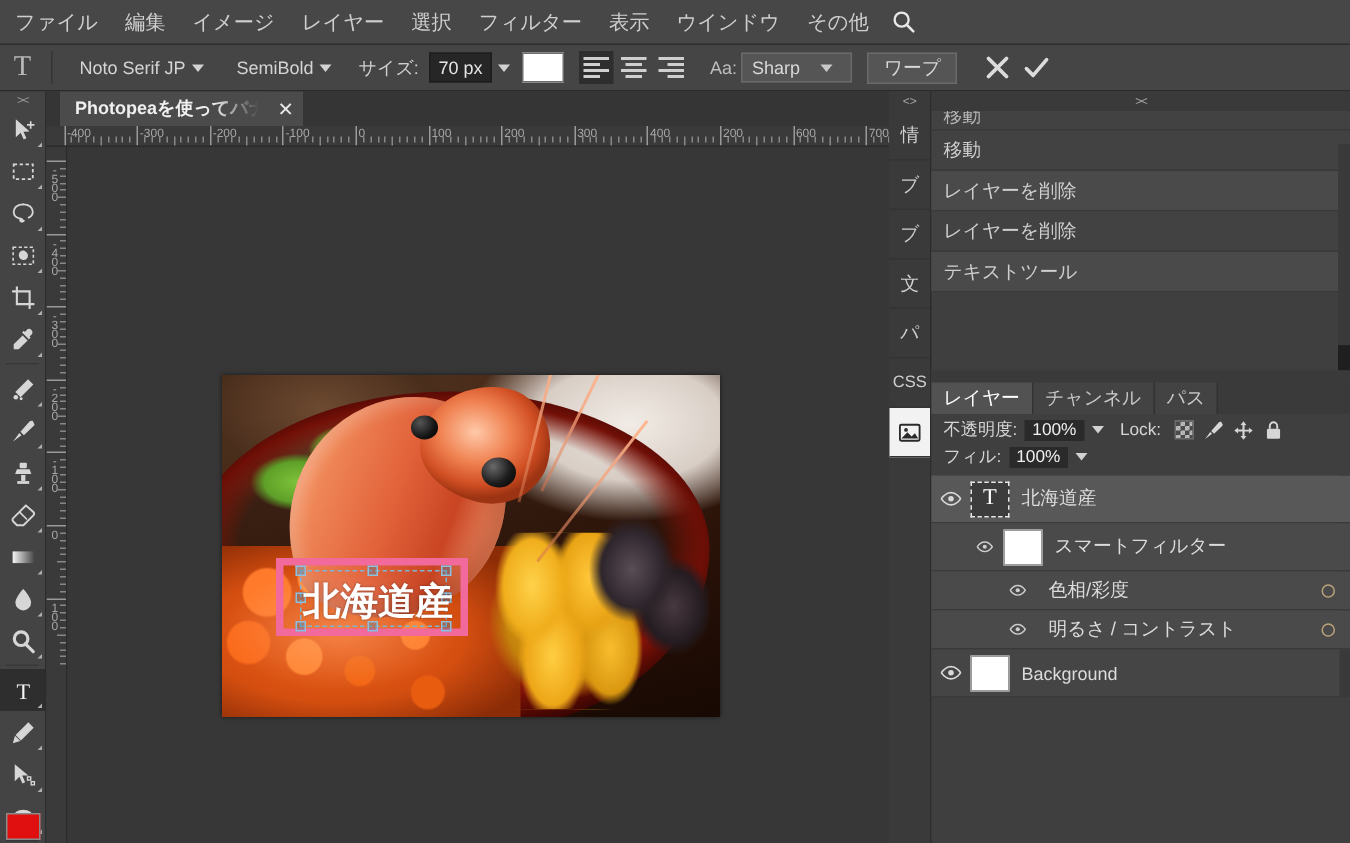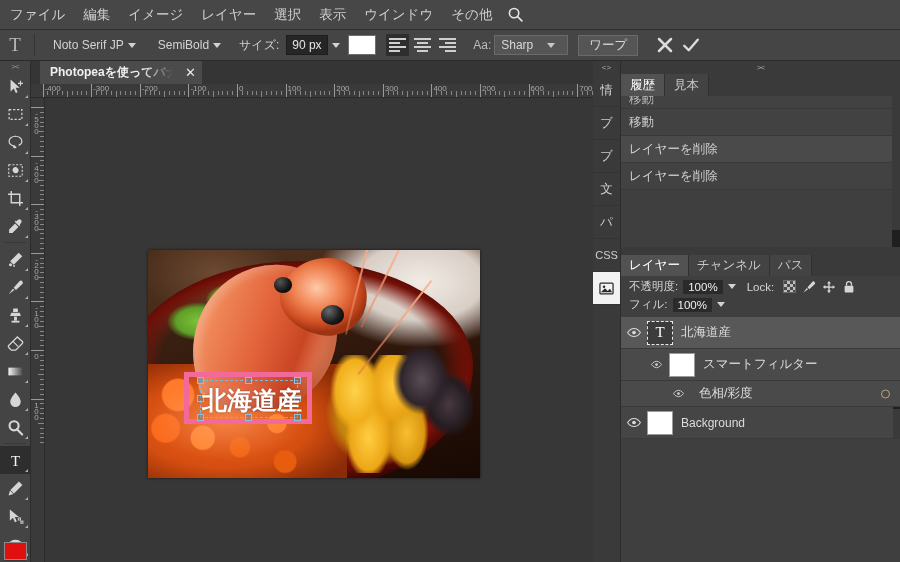--- a/index.html
+++ b/index.html
@@ -267,20 +267,21 @@
 <body>
 
 <div id="app">
 
   <div class="menubar">
     <div class="menu-item">ファイル</div>
     <div class="menu-item">編集</div>
     <div class="menu-item">イメージ</div>
     <div class="menu-item">レイヤー</div>
     <div class="menu-item">選択</div>
+    <div class="menu-item">フィルター</div>
     <div class="menu-item">表示</div>
     <div class="menu-item">ウインドウ</div>
     <div class="menu-item">その他</div>
     <div class="menu-search">
       <svg viewBox="0 0 24 24">
           <circle cx="10" cy="10" r="6.6" fill="none" stroke="#e8e8e8" stroke-width="2.2"></circle>
           <line x1="14.8" y1="14.8" x2="21" y2="21" stroke="#e8e8e8" stroke-width="2.4" stroke-linecap="round"></line>
         </svg>
     </div>
   </div>
@@ -291,21 +292,21 @@
     <div class="opt-dd" style="margin-left:10px">
       <span>Noto Serif JP</span>
       <span class="caret"></span>
     </div>
     <div class="opt-dd" style="margin-left:14px">
       <span>SemiBold</span>
       <span class="caret"></span>
     </div>
     <div style="display:flex;align-items:center;margin-left:14px;gap:4px">
       <span class="opt-label">サイズ:</span>
-      <span class="opt-field">90 px</span>
+      <span class="opt-field">70 px</span>
       <span class="caret"></span>
     </div>
     <div class="swatch-white"></div>
     <div class="align-grp">
       <div class="align-btn l sel">
           <i></i>
           <i></i>
           <i></i>
           <i></i>
         </div>
@@ -738,29 +739,26 @@
         <svg viewBox="0 0 24 24">
             <rect x="1.5" y="3.5" width="21" height="17" rx="1.5" fill="none" stroke="#2a2a2a" stroke-width="2"></rect>
             <circle cx="8" cy="9" r="2"></circle>
             <path d="M3 18 L9.5 11.5 L14 16 L17.5 12.5 L21 18z"></path>
           </svg>
       </div>
     </div>
 
     <div class="panel-top">
       <div class="panel-grip">&gt;&lt;</div>
-      <div class="ptabs">
-        <div class="ptab active">履歴</div>
-        <div class="ptab">見本</div>
-      </div>
       <div class="hist-list">
         <div class="hist-row clip">移動</div>
         <div class="hist-row">移動</div>
         <div class="hist-row alt">レイヤーを削除</div>
         <div class="hist-row">レイヤーを削除</div>
+        <div class="hist-row alt">テキストツール</div>
       </div>
       <div class="hist-scroll">
         <div class="hist-thumb"></div>
       </div>
     </div>
 
     <div class="layers-wrap">
       <div class="lay-grip"></div>
       <div class="lay-tabs">
         <div class="lay-tab active">レイヤー</div>
@@ -828,20 +826,30 @@
           <span class="eye small" style="margin-left:44px">
             <svg viewBox="0 0 24 16">
                 <path d="M12 1C5.6 1 1 8 1 8s4.6 7 11 7 11-7 11-7S18.4 1 12 1z" fill="none" stroke="#cdcdcd" stroke-width="2"></path>
                 <circle cx="12" cy="8" r="3" fill="#cdcdcd"></circle>
               </svg>
           </span>
           <span class="lname">色相/彩度</span>
           <span class="gear"></span>
         </div>
 
+        <div class="layer-row sub" style="height:26px">
+          <span class="eye small" style="margin-left:44px">
+            <svg viewBox="0 0 24 16">
+                <path d="M12 1C5.6 1 1 8 1 8s4.6 7 11 7 11-7 11-7S18.4 1 12 1z" fill="none" stroke="#cdcdcd" stroke-width="2"></path>
+                <circle cx="12" cy="8" r="3" fill="#cdcdcd"></circle>
+              </svg>
+          </span>
+          <span class="lname">明るさ / コントラスト</span>
+          <span class="gear"></span>
+        </div>
 
         <div class="layer-row">
           <span class="eye">
             <svg viewBox="0 0 24 16">
                 <path d="M12 1C5.6 1 1 8 1 8s4.6 7 11 7 11-7 11-7S18.4 1 12 1z" fill="none" stroke="#d8d8d8" stroke-width="1.8"></path>
                 <circle cx="12" cy="8" r="3.2"></circle>
               </svg>
           </span>
           <span class="lthumb"></span>
           <span class="lname en">Background</span>

